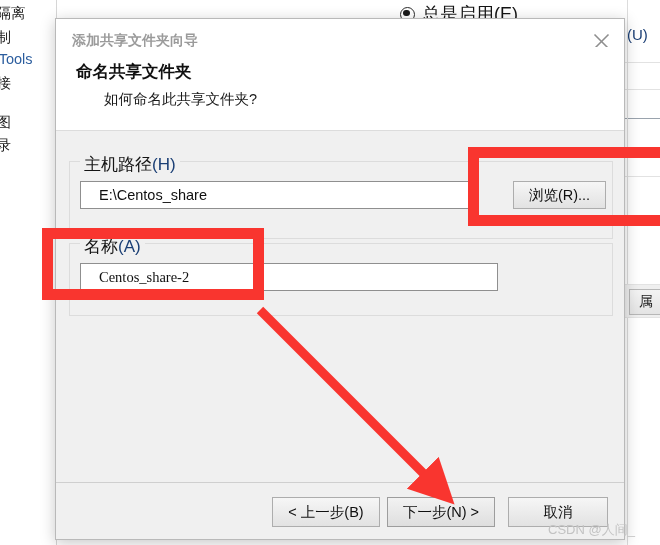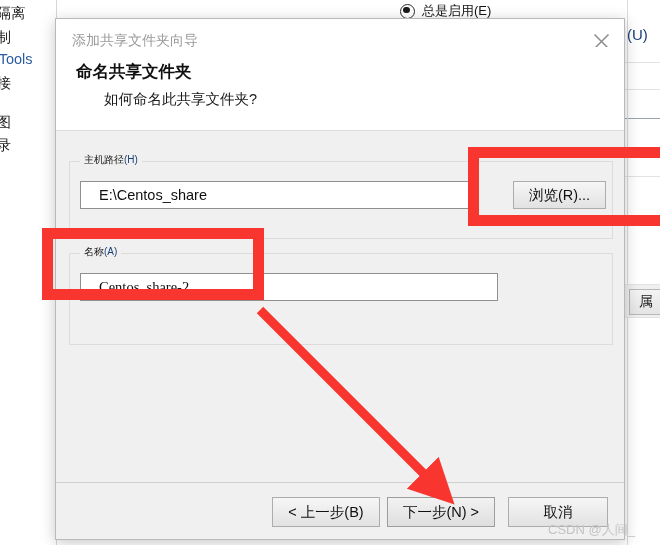--- a/index.html
+++ b/index.html
@@ -50,21 +50,21 @@
     height: 545px;
     overflow: hidden;
   }
   .bg-radio-row {
     position: absolute;
     left: 20px;
     top: 2px;
     display: flex;
     align-items: center;
     gap: 7px;
-    font-size: 13px;
+    font-size: 18px;
     color: #141414;
     white-space: nowrap;
   }
   .radio-outer {
     width: 13px;
     height: 13px;
     border-radius: 50%;
     border: 1.6px solid #2b2b2b;
     display: inline-block;
     position: relative;
@@ -144,20 +144,21 @@
     box-shadow: 0 3px 14px rgba(0,0,0,0.22);
     box-sizing: border-box;
     z-index: 20;
   }
   .dlg-titlebar {
     position: absolute;
     left: 0; top: 0; right: 0;
     height: 44px;
     background: #ffffff;
     box-sizing: border-box;
+    font-weight: bold;
   }
   .dlg-title {
     position: absolute;
     left: 16px;
     top: 13px;
     font-size: 14px;
     color: #9b9b9b;
     white-space: nowrap;
   }
   .dlg-close {
@@ -216,21 +217,21 @@
     border: 1px solid #dcdcdc;
     box-sizing: border-box;
     background: transparent;
   }
   .groupbox-legend {
     position: absolute;
     top: -9px;
     left: 10px;
     background: #f0f0f0;
     padding: 0 4px;
-    font-size: 10px;
+    font-size: 17px;
     color: #141414;
     white-space: nowrap;
   }
   .legend-accel { color: #1b3f75; }
 
   .text-input {
     position: absolute;
     background: #ffffff;
     border: 1px solid #8f8f8f;
     box-sizing: border-box;
@@ -352,21 +353,21 @@
   </div>
 
   <div class="dlg-body">
 
     <div class="groupbox" style="left:13px; top:14px; width:544px; height:78px;">
       <div class="groupbox-legend"><span>主机路径</span><span class="legend-accel">(H)</span></div>
       <input class="text-input" type="text" style="left: 10px; top: 19px; width: 397px; height: 28px;" value="E:\Centos_share">
       <div class="push-button" style="left:443px; top:19px; width:93px; height:28px;">浏览(R)...</div>
     </div>
 
-    <div class="groupbox" style="left:13px; top:106px; width:544px; height:92px;">
+    <div class="groupbox" style="left:13px; top:96px; width:544px; height:73px;">
       <div class="groupbox-legend"><span>名称</span><span class="legend-accel">(A)</span></div>
       <input class="text-input" type="text" style="left: 10px; top: 19px; width: 418px; height: 28px; font-family: Liberation Serif, serif;" value="Centos_share-2">
     </div>
 
   </div>
 
   <div class="dlg-footer">
     <div class="push-button default-btn" style="left:331px; top:14px; width:108px; height:30px;">下一步(N) &gt;</div>
     <div class="push-button" style="left:216px; top:14px; width:108px; height:30px;">&lt; 上一步(B)</div>
     <div class="push-button" style="left:452px; top:14px; width:100px; height:30px;font-family:Liberation Serif, serif;">取消</div>

